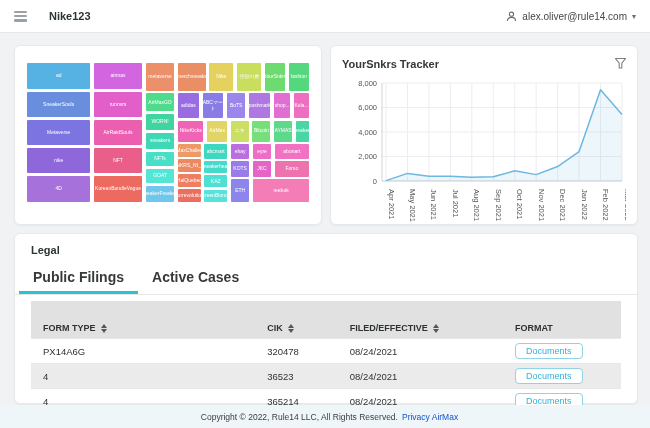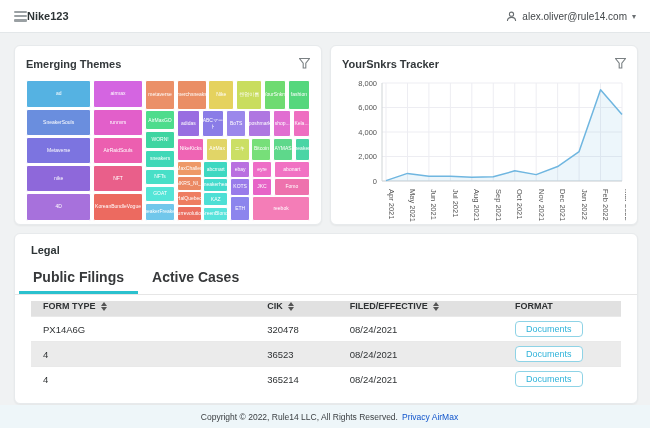--- a/index.html
+++ b/index.html
@@ -1,20 +1,20 @@
 <!DOCTYPE html>
 <html><head>
 <meta charset="utf-8">
 <style>
   * { margin:0; padding:0; box-sizing:border-box; }
   html,body { width:650px; height:428px; overflow:hidden; font-family:"Liberation Sans", sans-serif; background:#f0f2f3; color:#2d3436; }
 
   
   .topbar { position:absolute; top:0; left:0; right:0; height:33px; background:#fff; border-bottom:1px solid #e3e7e9; display:flex; align-items:center; justify-content:space-between; padding:0 14px; z-index:5; }
-  .topbar-left { display:flex; align-items:center; gap:0; }
+  .topbar-left { display:flex; align-items:center; gap:22px; }
   .menu-icon { width:13px; height:11px; display:flex; flex-direction:column; justify-content:space-between; cursor:pointer; }
   .menu-icon span { display:block; height:2.6px; background:#9aa0a3; border-radius:1px; }
   .brand { font-size:11px; font-weight:bold; color:#2d3436; }
   .topbar-right { display:flex; align-items:center; gap:5px; cursor:pointer; }
   .user-email { font-size:10px; color:#44484b; }
   .person-icon svg { display:block; }
   .chev { font-size:8px; color:#6a6f72; }
 
   
   .cards-row { position:absolute; top:45px; left:14px; right:12px; height:180px; display:flex; gap:8px; }
@@ -34,21 +34,21 @@
   .legal-card { position:absolute; top:233px; left:14px; right:12px; height:171px; background:#fff; border:1px solid #e7eaec; border-radius:6px; box-shadow:0 1px 2px rgba(0,0,0,.05); padding:10px 0 0 0; }
   .legal-title { font-size:11px; font-weight:bold; padding:0 16px 8px 16px; }
   .tabs { display:flex; border-bottom:1px solid #e6e6e6; padding:0 4px; }
   .tab { font-size:14px; font-weight:bold; color:#37393b; padding:5px 14px 6px 14px; min-width:86px; text-align:center; cursor:pointer; border-bottom:3px solid transparent; }
   .tab.active { border-bottom-color:#2bc1ce; }
   .search-area { padding:10px 16px 6px 18px; }
   .search-input { border:none; border-bottom:1px solid #9aa0a3; width:118px; font-size:9px; color:#333; padding:2px 0; outline:none; background:transparent; }
   .search-input::placeholder { color:#55595c; }
 
   table { border-collapse:collapse; width:calc(100% - 32px); margin:6px 16px 0 16px; font-size:9.5px; }
-  thead th { background:#e1e1e1; text-align:left; font-size:9px; font-weight:bold; color:#2f3234; padding:0 0 5px 12px; text-transform:uppercase; }
+  thead th { background:#e1e1e1; text-align:left; font-size:9px; font-weight:bold; color:#2f3234; padding:22px 0 5px 12px; text-transform:uppercase; }
   tbody td { padding:4px 0 4px 12px; color:#2f3234; border-top:1px solid #e9e9e9; }
   tbody tr:nth-child(2) { background:#ebebeb; }
   .th-inner { display:inline-flex; align-items:center; gap:5px; cursor:pointer; }
   .sort { display:inline-flex; flex-direction:column; gap:1px; }
   .sort .up { width:0; height:0; border-left:3px solid transparent; border-right:3px solid transparent; border-bottom:4px solid #555; }
   .sort .dn { width:0; height:0; border-left:3px solid transparent; border-right:3px solid transparent; border-top:4px solid #555; }
   .doc-btn { font-size:9px; color:#2fb3da; background:#fff; border:1px solid #8ed3e6; border-radius:4px; padding:2px 10px; cursor:pointer; font-family:"Liberation Sans", sans-serif; }
 
   
   .footer { position:absolute; left:0; right:0; bottom:0; height:23px; background:#eef6f9; display:flex; align-items:center; justify-content:center; gap:4px; font-size:8.5px; color:#3a3e41;padding-left:9px; }
@@ -76,28 +76,20 @@
         </svg>
     </span>
     <span class="user-email">alex.oliver@rule14.com</span>
     <span class="chev">▾</span>
   </div>
 </div>
 
 <div class="cards-row">
 
   <div class="card">
-    <div class="card-head">
-      <div class="card-title">Emerging Themes</div>
-      <span class="funnel">
-        <svg width="11" height="11" viewBox="0 0 11 11">
-            <path d="M0.5 0.5 H10.5 L6.8 5.2 V10 L4.2 10 V5.2 Z" fill="none" stroke="#7a8083" stroke-width="1.1"></path>
-          </svg>
-      </span>
-    </div>
     <div class="treemap">
         <div class="tile" style="left: 0%; top: 0%; width: 23%; height: 20%; background: rgb(85, 178, 226);">ad</div>
         <div class="tile" style="left: 0%; top: 20.6%; width: 23%; height: 19%; background: rgb(106, 142, 222);">SneakerSouls</div>
         <div class="tile" style="left: 0%; top: 40.2%; width: 23%; height: 19.5%; background: rgb(124, 116, 224);">Metaverse</div>
         <div class="tile" style="left: 0%; top: 60.3%; width: 23%; height: 19%; background: rgb(142, 104, 218);">nike</div>
         <div class="tile" style="left: 0%; top: 79.9%; width: 23%; height: 20.1%; background: rgb(167, 113, 220);">4D</div>
         <div class="tile" style="left: 23.6%; top: 0%; width: 17.6%; height: 20%; background: rgb(212, 101, 225);">airmax</div>
         <div class="tile" style="left: 23.6%; top: 20.6%; width: 17.6%; height: 19%; background: rgb(226, 95, 202);">runnvrs</div>
         <div class="tile" style="left: 23.6%; top: 40.2%; width: 17.6%; height: 19.5%; background: rgb(236, 95, 176);">AirRaidSouls</div>
         <div class="tile" style="left: 23.6%; top: 60.3%; width: 17.6%; height: 19%; background: rgb(233, 95, 138);">NFT</div>

